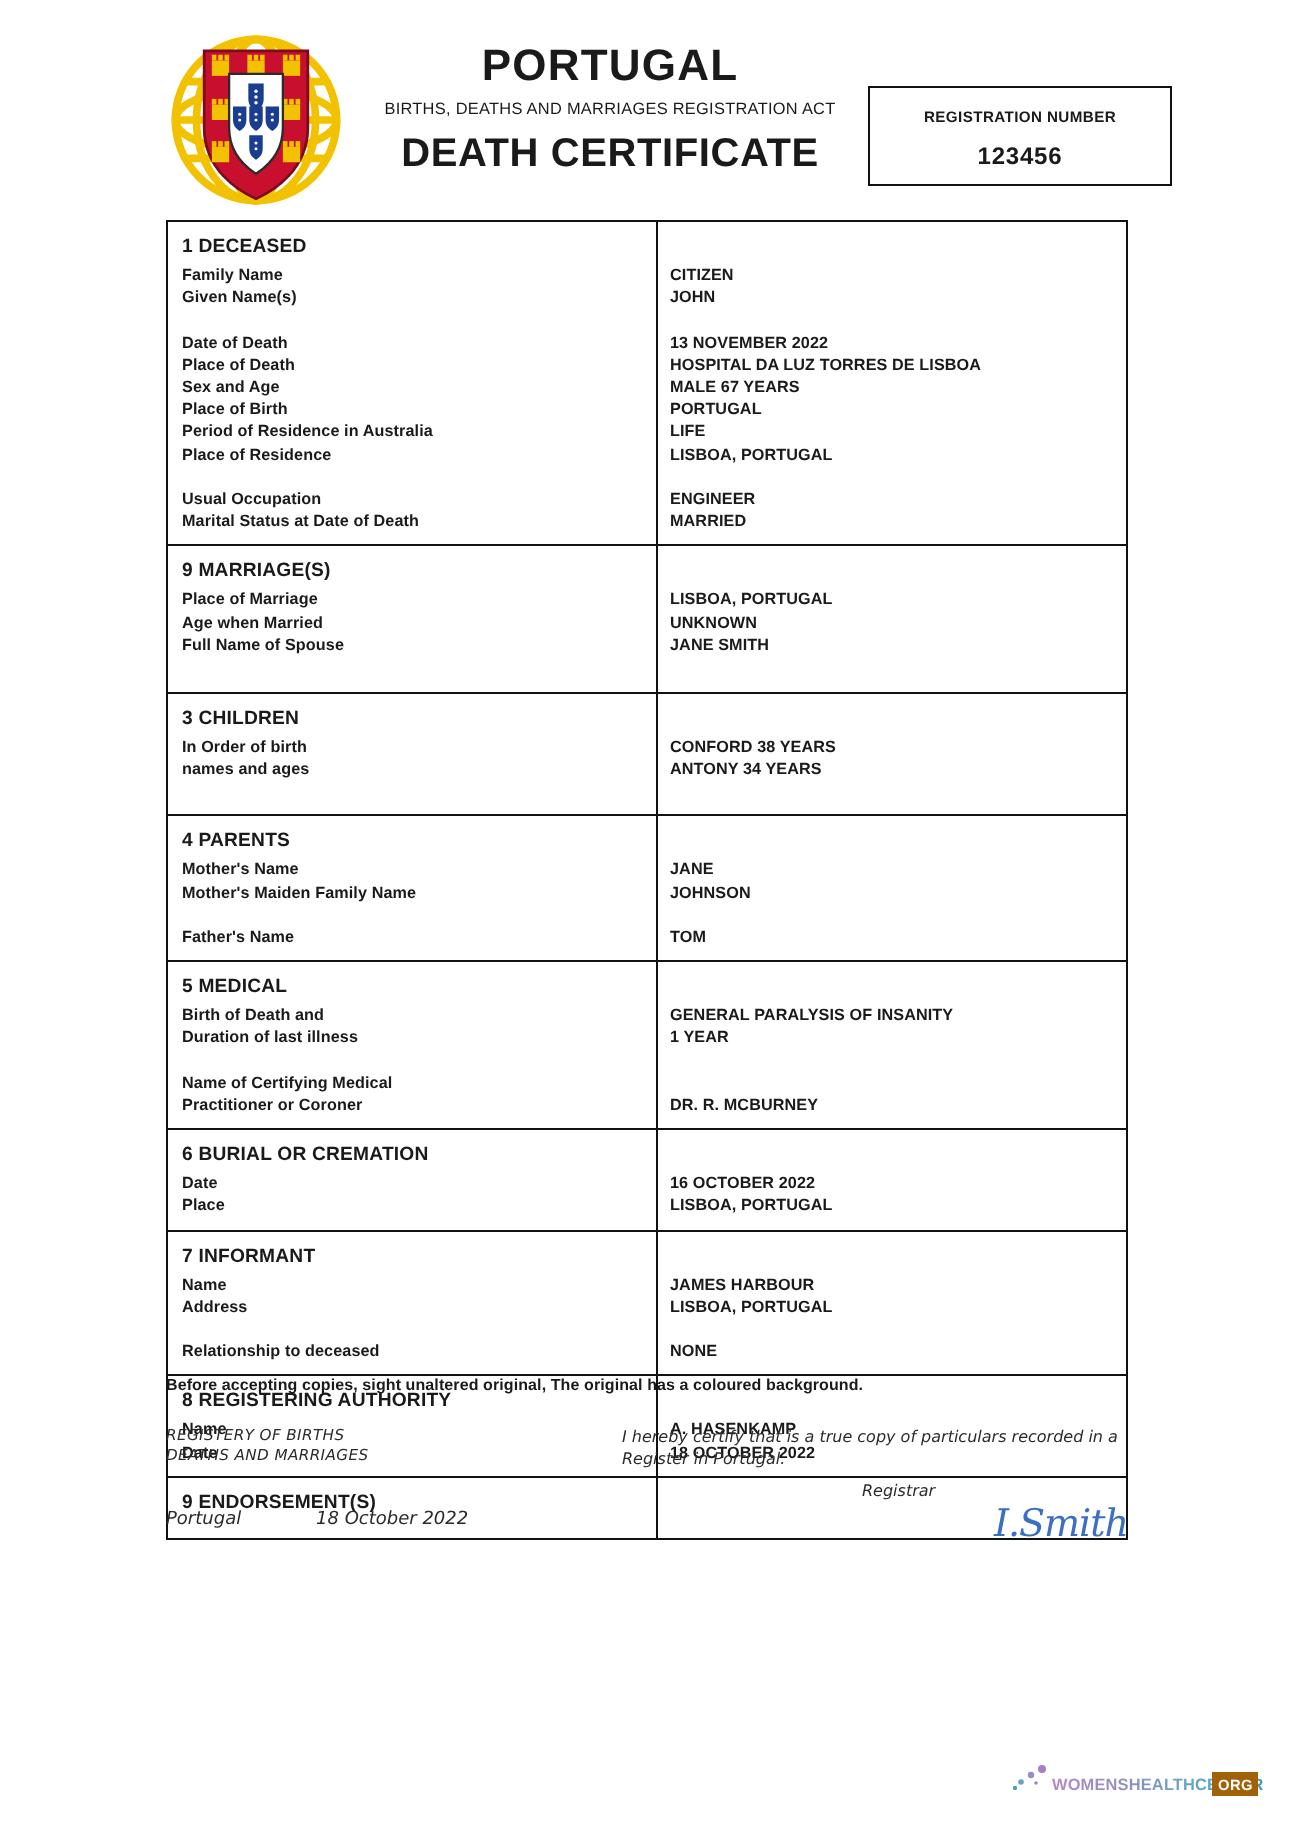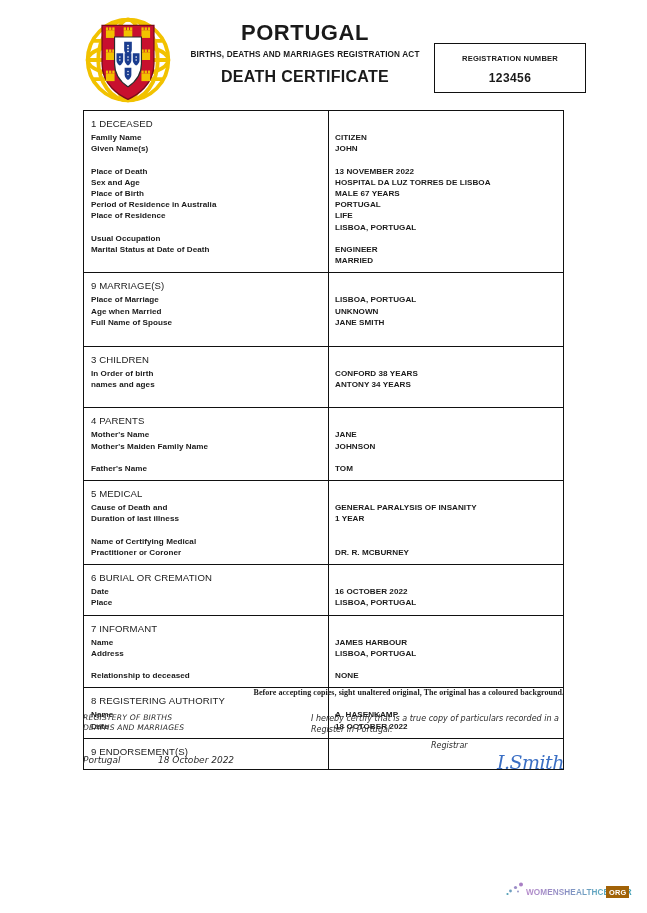--- a/index.html
+++ b/index.html
@@ -35,27 +35,27 @@
     text-align: center;
   }
   .doc-country {
     font-size: 22px;
     font-weight: bold;
     letter-spacing: 0.6px;
     line-height: 26px;
   }
   .doc-act {
     font-size: 8.2px;
-    font-weight: bold;
+    font-weight: normal;
     letter-spacing: 0.15px;
     margin-top: 3px;
     line-height: 11px;
   }
   .doc-type {
-    font-size: 16px;
+    font-size: 20px;
     font-weight: bold;
     letter-spacing: 0.3px;
     margin-top: 7px;
     line-height: 20px;
   }
   .regbox {
     position: absolute;
     left: 434px; top: 43px;
     width: 152px; height: 50px;
     border: 1.3px solid #111;
@@ -98,21 +98,21 @@
     position: relative;
     padding: 6px 5px 6px 7px;
   }
   .sec-right {
     flex: 1;
     box-sizing: border-box;
     padding: 6px 5px 6px 6px;
   }
   .sec-heading {
     font-size: 9.6px;
-    font-weight: normal;
+    font-weight: bold;
     letter-spacing: 0.1px;
     line-height: 13px;
     margin-bottom: 2px;
   }
   .labels {
     text-align: left;
     font-size: 8.1px;
     font-weight: bold;
     line-height: 11.2px;
     letter-spacing: 0.05px;
@@ -125,25 +125,24 @@
     letter-spacing: 0.05px;
   }
   .lbl-row, .val-row { white-space: nowrap; }
   .spacer { height: 11.2px; }
 
   
   .notice {
     position: absolute;
     left: 83px; top: 688px;
     width: 481px;
-    text-align: right;
+    text-align: left;
     font-size: 8px;
     font-weight: bold;
     letter-spacing: 0.05px;
-    font-family: Liberation Serif, serif;
   }
 
   
   .footer {
     position: absolute;
     left: 83px; top: 713px;
     width: 481px;
     height: 80px;
     font-family: "DejaVu Sans", sans-serif;
   }
@@ -319,20 +318,21 @@
 
 <div class="cert-table">
 
   <div class="section">
     <div class="sec-left">
       <div class="sec-heading">1 DECEASED</div>
       <div class="labels">
         <div class="lbl-row">Family Name</div>
         <div class="lbl-row">Given Name(s)</div>
         <div class="spacer"></div>
+        <div class="lbl-row">Date of Death</div>
         <div class="lbl-row">Place of Death</div>
         <div class="lbl-row">Sex and Age</div>
         <div class="lbl-row">Place of Birth</div>
         <div class="lbl-row">Period of Residence in Australia</div>
         <div class="lbl-row">Place of Residence</div>
         <div class="spacer"></div>
         <div class="lbl-row">Usual Occupation</div>
         <div class="lbl-row">Marital Status at Date of Death</div>
       </div>
     </div>
@@ -411,21 +411,21 @@
         <div class="spacer"></div>
         <div class="val-row">TOM</div>
       </div>
     </div>
   </div>
 
   <div class="section">
     <div class="sec-left">
       <div class="sec-heading">5 MEDICAL</div>
       <div class="labels">
-        <div class="lbl-row">Cause of Death and</div>
+        <div class="lbl-row">Birth of Death and</div>
         <div class="lbl-row">Duration of last illness</div>
         <div class="spacer"></div>
         <div class="lbl-row">Name of Certifying Medical</div>
         <div class="lbl-row">Practitioner or Coroner</div>
       </div>
     </div>
     <div class="sec-right">
       <div style="height:15px"></div>
       <div class="values">
         <div class="val-row">GENERAL PARALYSIS OF INSANITY</div>

